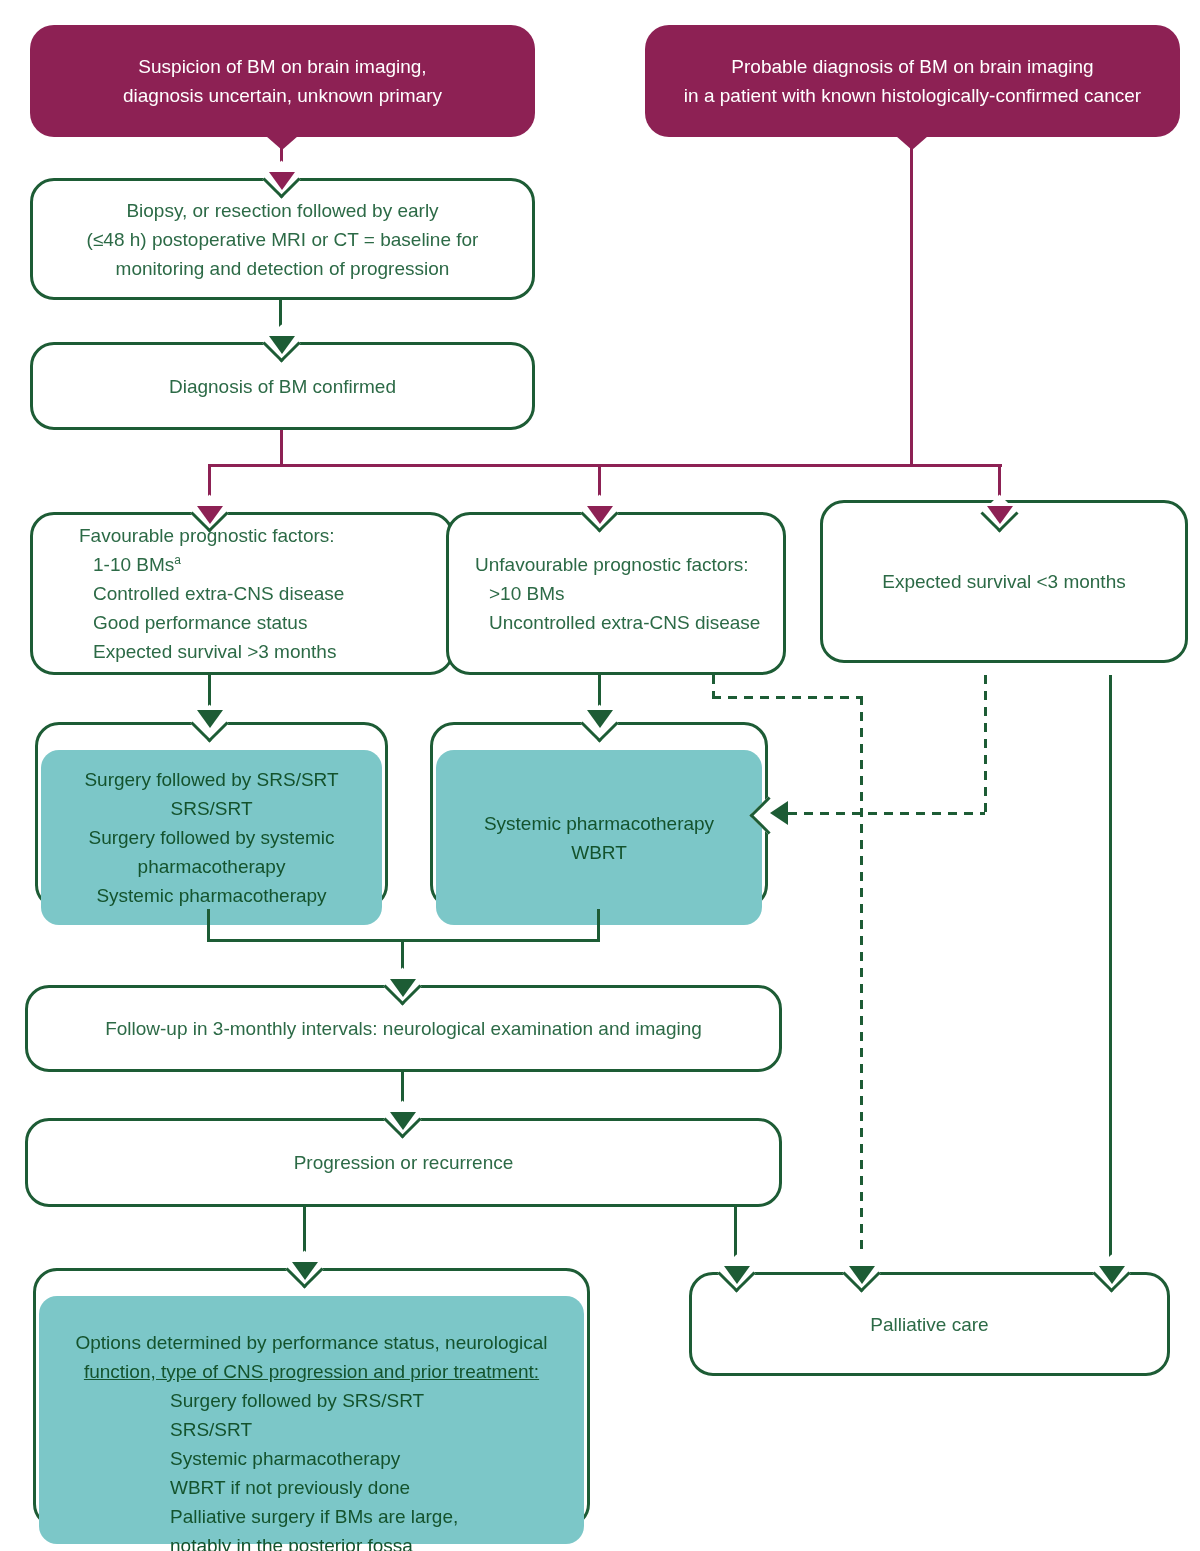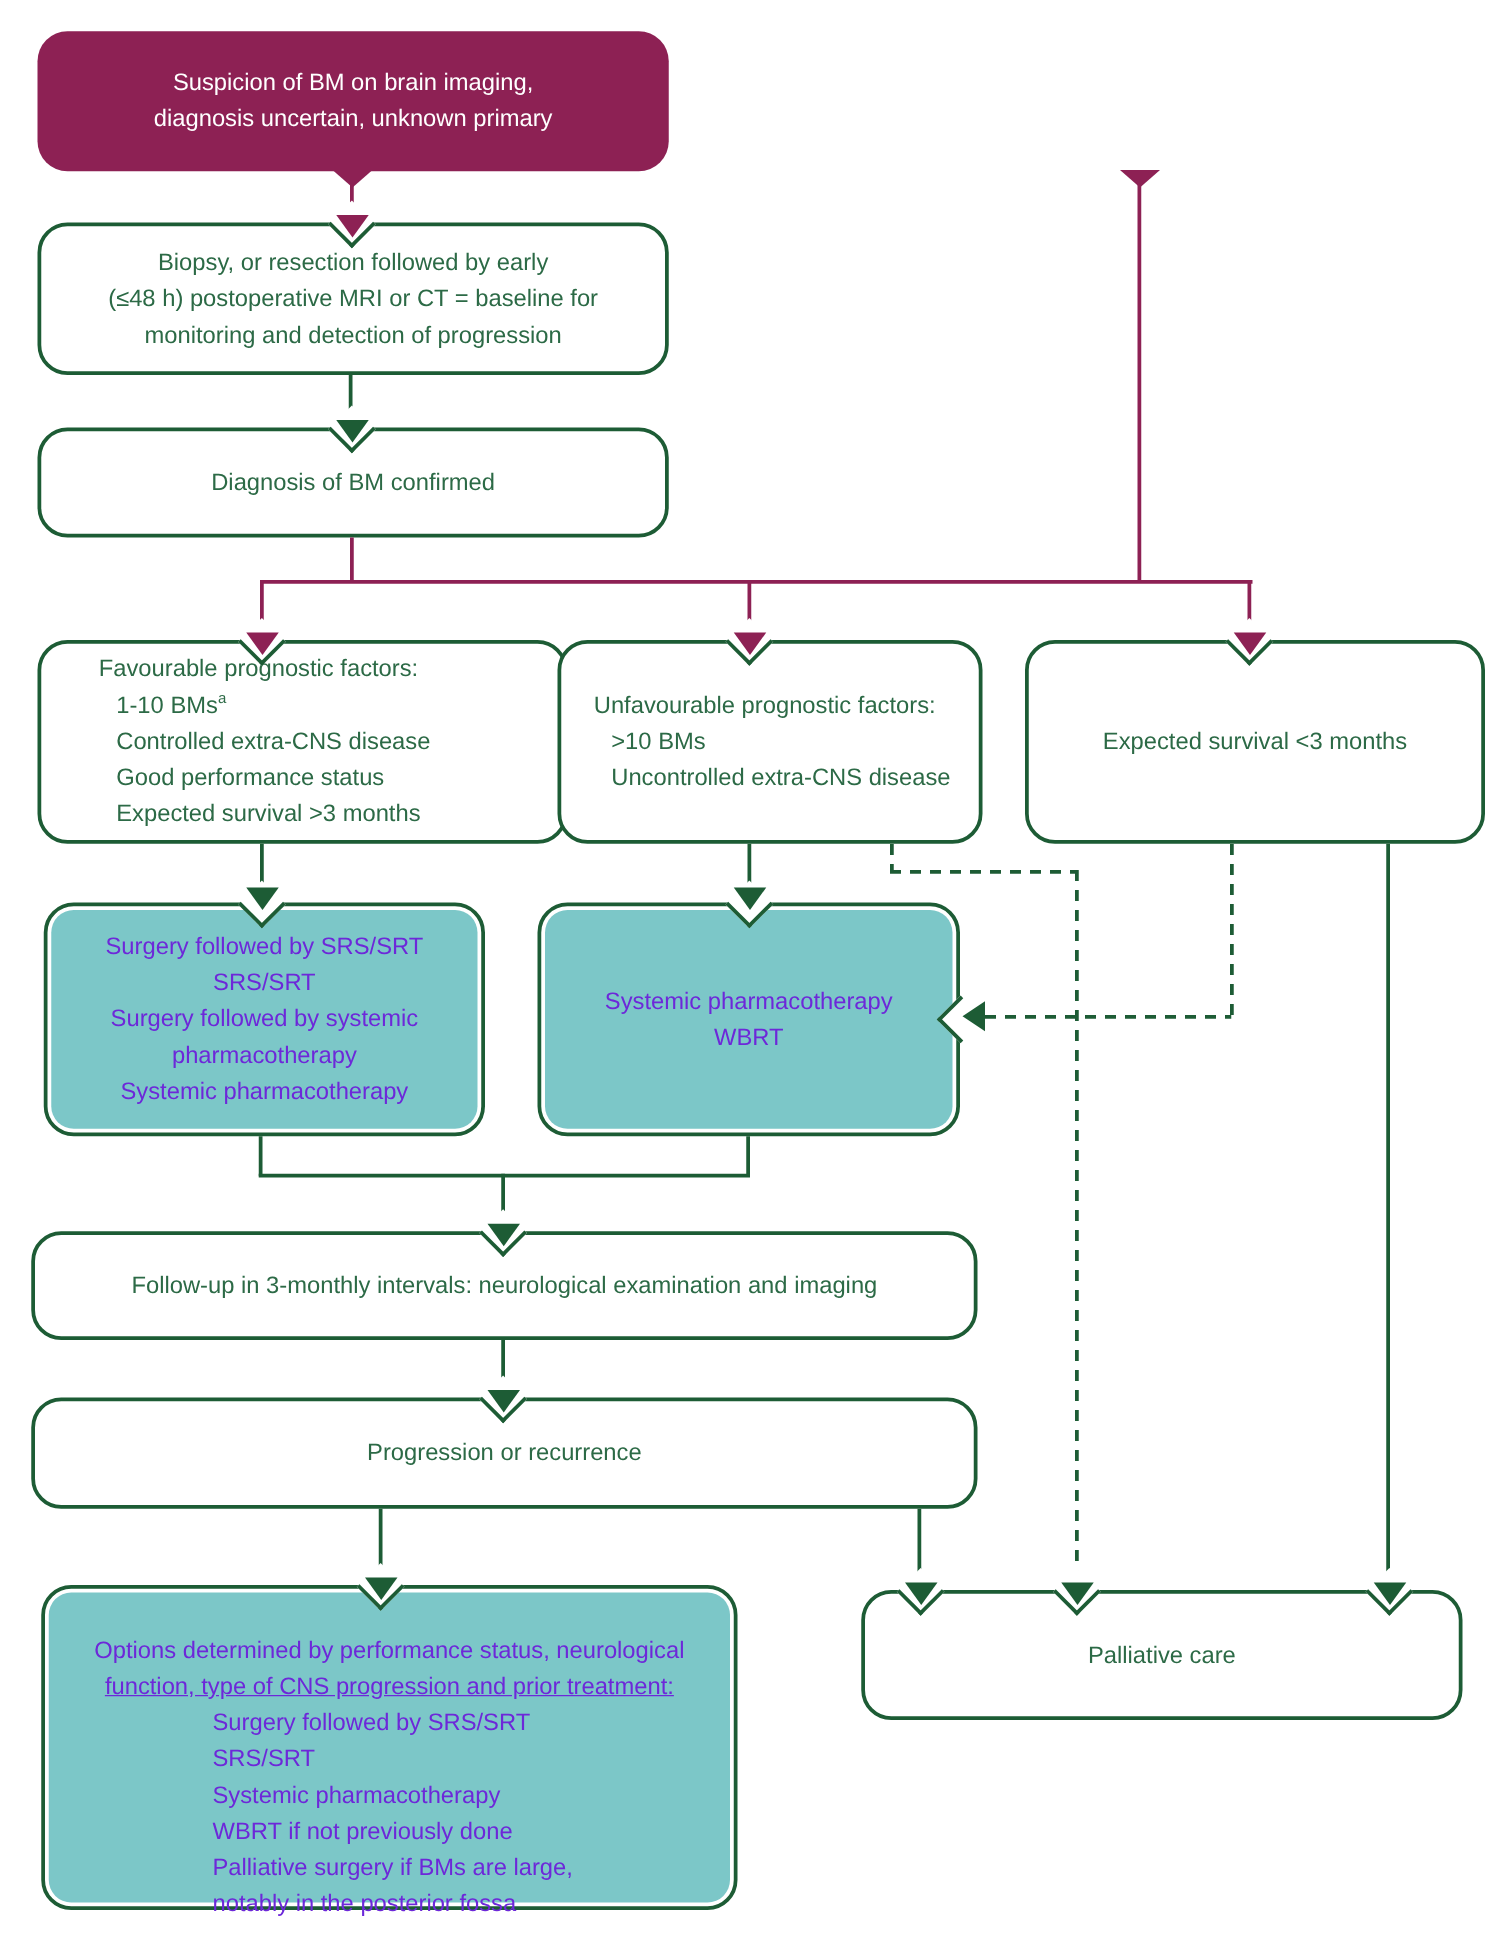--- a/index.html
+++ b/index.html
@@ -4,21 +4,21 @@
 <style>
   html,body{margin:0;padding:0;background:#fff;}
   #canvas{
     position:relative;width:1200px;height:1551px;background:var(--bg,#fff);
     font-family:"Liberation Sans", sans-serif;overflow:hidden;
   }
   .box{position:absolute;box-sizing:border-box;z-index:1;}
   .outline{border:3px solid var(--green);background:#fff;border-radius:24px;color:var(--greentext);}
   .maroonbox{background:var(--maroon);border-radius:24px;color:#fff;}
   .tealbox{border:3px solid var(--green);background:#fff;border-radius:24px;padding:3px;}
-  .tealfill{background:var(--teal);width:100%;height:100%;border-radius:18px;color:#6d28d9;box-sizing:border-box;}
+  .tealfill{background:var(--teal);width:100%;height:100%;border-radius:18px;color:#14532d;box-sizing:border-box;margin-top:22px;}
   .center{display:flex;flex-direction:column;align-items:center;justify-content:center;text-align:center;}
   .leftcol{display:flex;flex-direction:column;justify-content:center;text-align:left;}
   .t{font-size:19px;line-height:29px;font-weight:500;}
   .line{display:block;}
   .indent{padding-left:14px;}
   sup{font-size:12px;vertical-align:super;line-height:0;}
   
   .vline{position:absolute;width:3px;z-index:3;}
   .hline{position:absolute;height:3px;z-index:3;}
   .mline{background:var(--maroon);}
@@ -42,20 +42,24 @@
     transform:rotate(45deg);z-index:6;}
 </style>
 </head>
 <body>
 
 <div id="canvas">
 
   <div class="box maroonbox center t" style="left:30px;top:25px;width:505px;height:112px;">
     <span class="line">Suspicion of BM on brain imaging,</span>
     <span class="line">diagnosis uncertain, unknown primary</span>
+  </div>
+  <div class="box maroonbox center t" style="left:645px;top:25px;width:535px;height:112px;">
+    <span class="line">Probable diagnosis of BM on brain imaging</span>
+    <span class="line">in a patient with known histologically-confirmed cancer</span>
   </div>
 
   <div class="tail" style="left:266px;top:136px;"></div>
   <div class="tail" style="left:896px;top:136px;"></div>
 
   <div class="vline mline" style="left:280px;top:136px;height:38px;"></div>
   <div class="ah-down m" style="left:269px;top:172px;"></div>
 
   <div class="vline mline" style="left:910px;top:136px;height:330px;"></div>
 
@@ -93,21 +97,21 @@
   </div>
   <div class="notch" style="left:196px;top:500px;"></div>
 
   <div class="box outline leftcol t" style="left:446px;top:512px;width:340px;height:163px;padding-left:26px;">
     <span class="line">Unfavourable prognostic factors:</span>
     <span class="line indent">&gt;10 BMs</span>
     <span class="line indent">Uncontrolled extra-CNS disease</span>
   </div>
   <div class="notch" style="left:586px;top:500px;"></div>
 
-  <div class="box outline center t" style="left:820px;top:512px;width:368px;height:163px;">
+  <div class="box outline center t" style="left:820px;top:500px;width:368px;height:163px;">
     <span class="line">Expected survival &lt;3 months</span>
   </div>
   <div class="notch" style="left:986px;top:500px;"></div>
 
   <div class="vline gline" style="left:208px;top:675px;height:37px;"></div>
   <div class="ah-down" style="left:197px;top:710px;"></div>
 
   <div class="vline gline" style="left:598px;top:675px;height:37px;"></div>
   <div class="ah-down" style="left:587px;top:710px;"></div>
 

